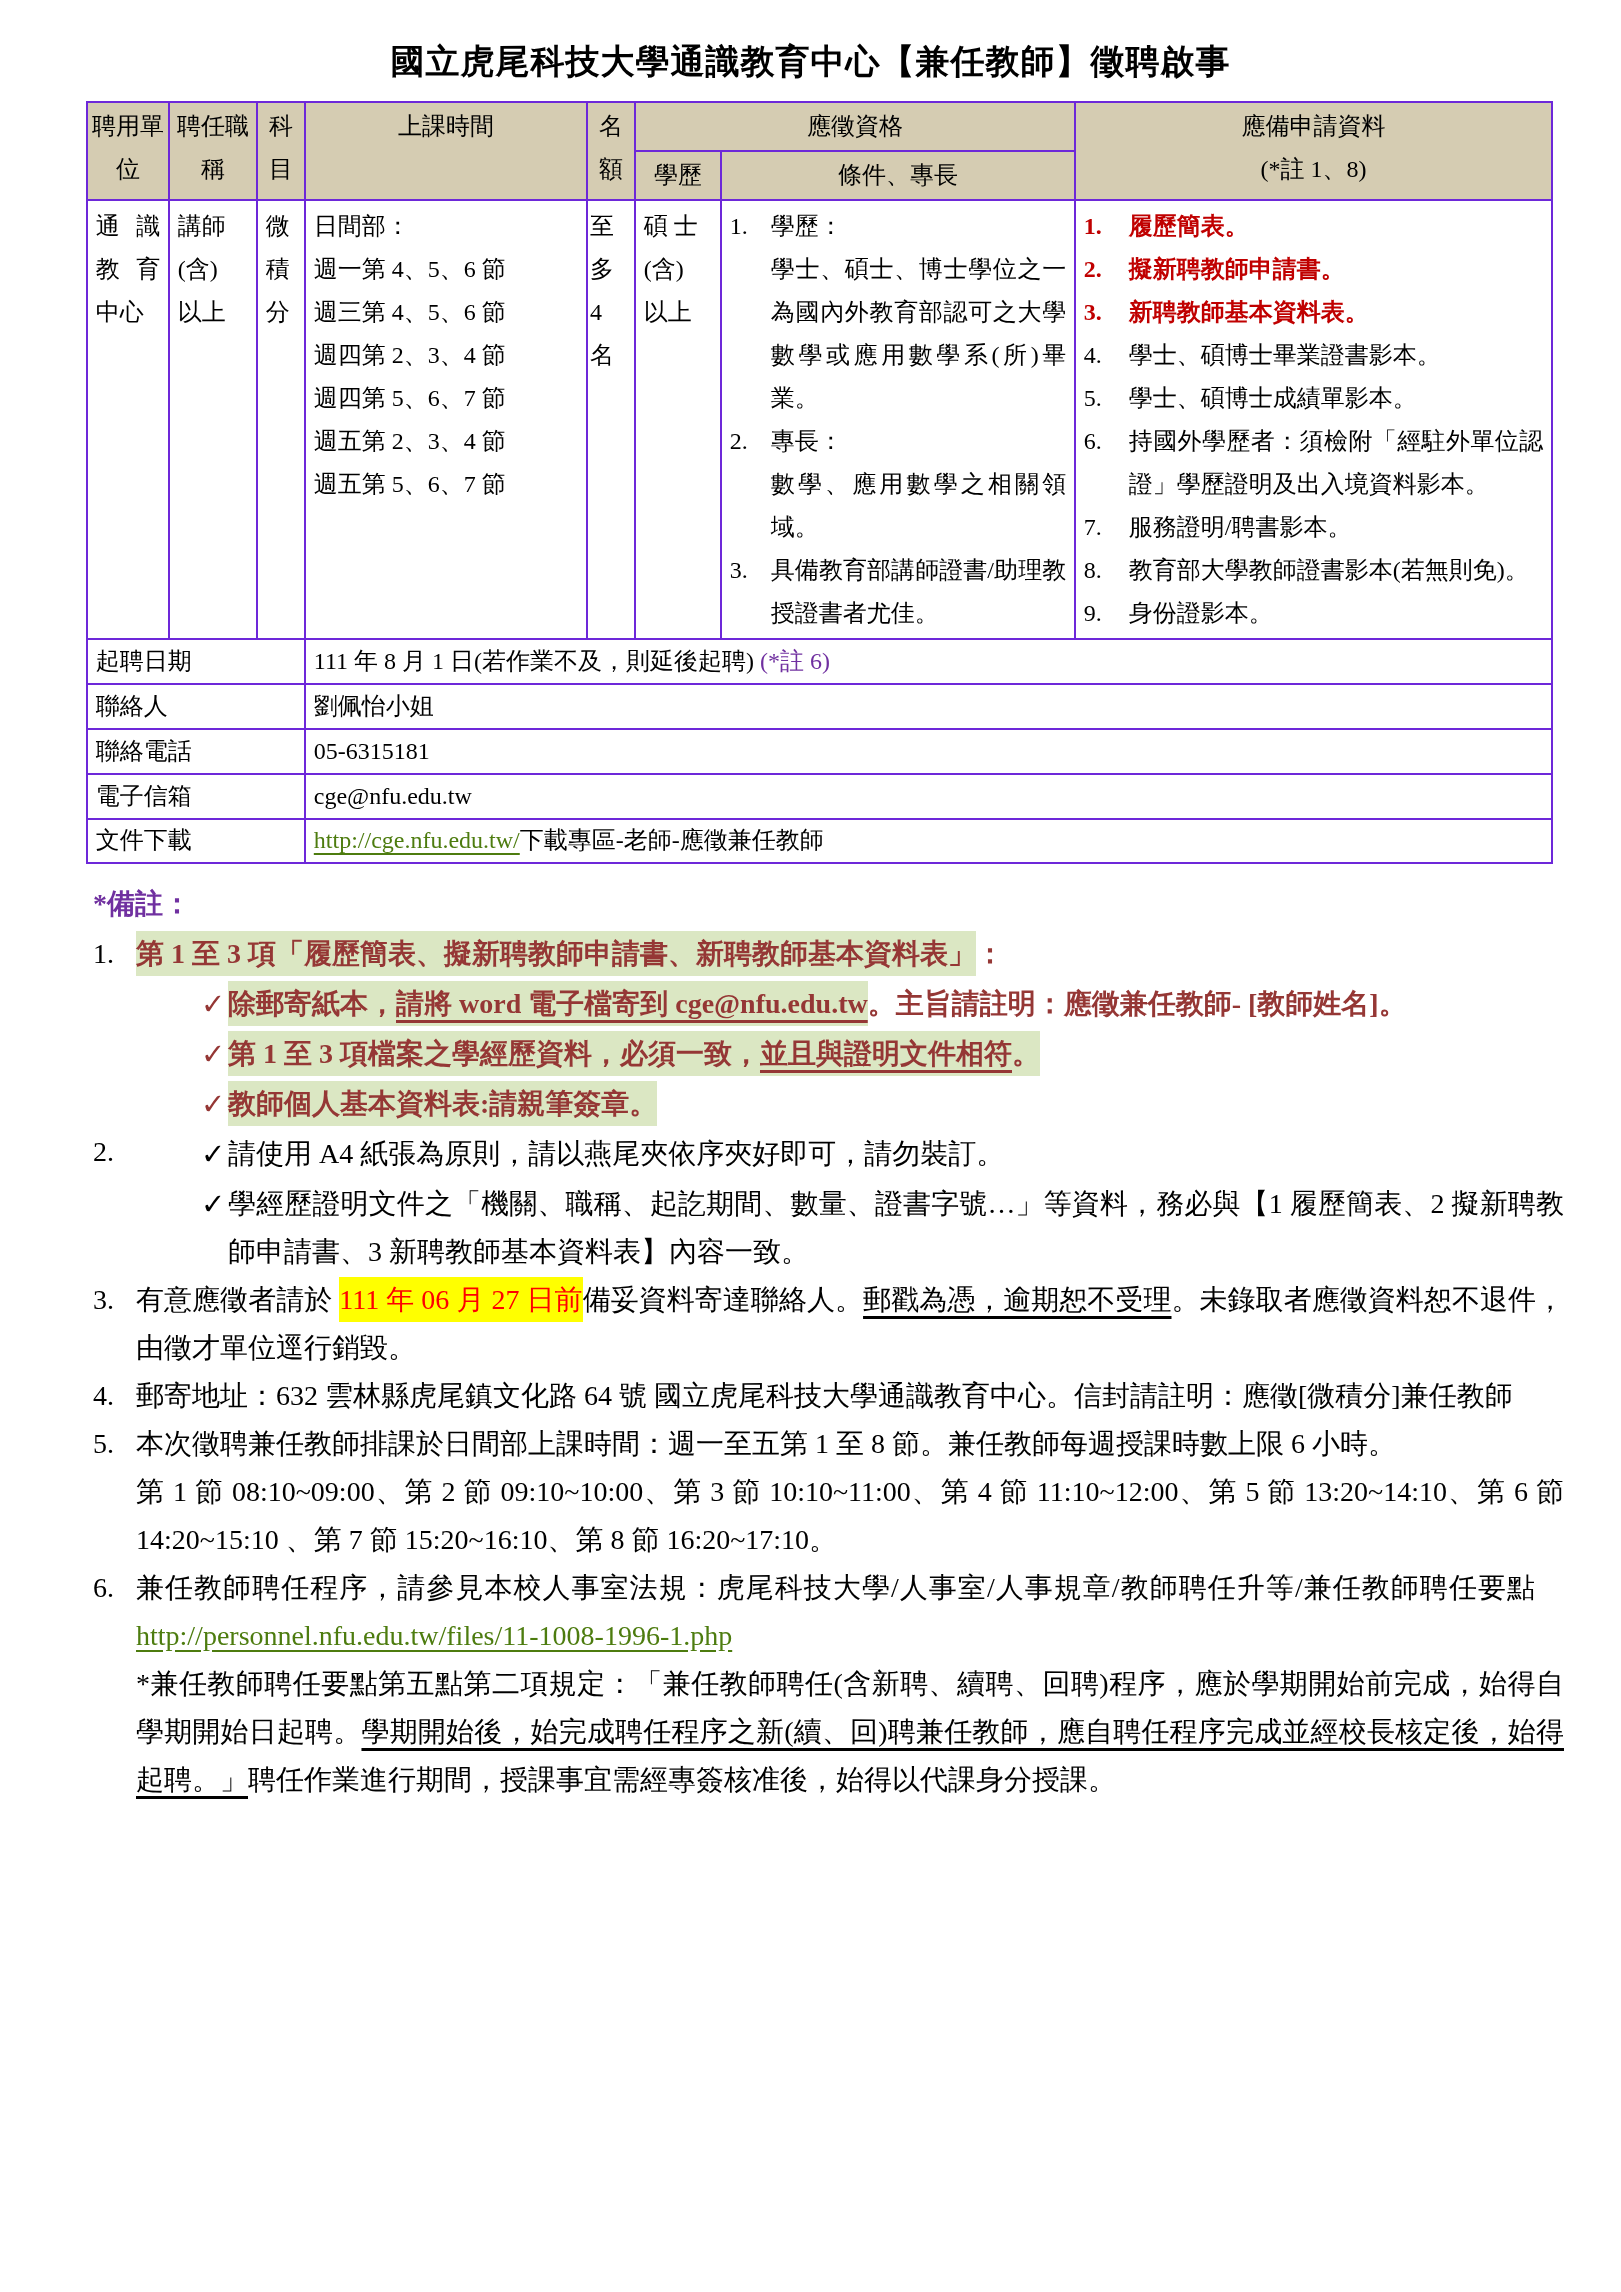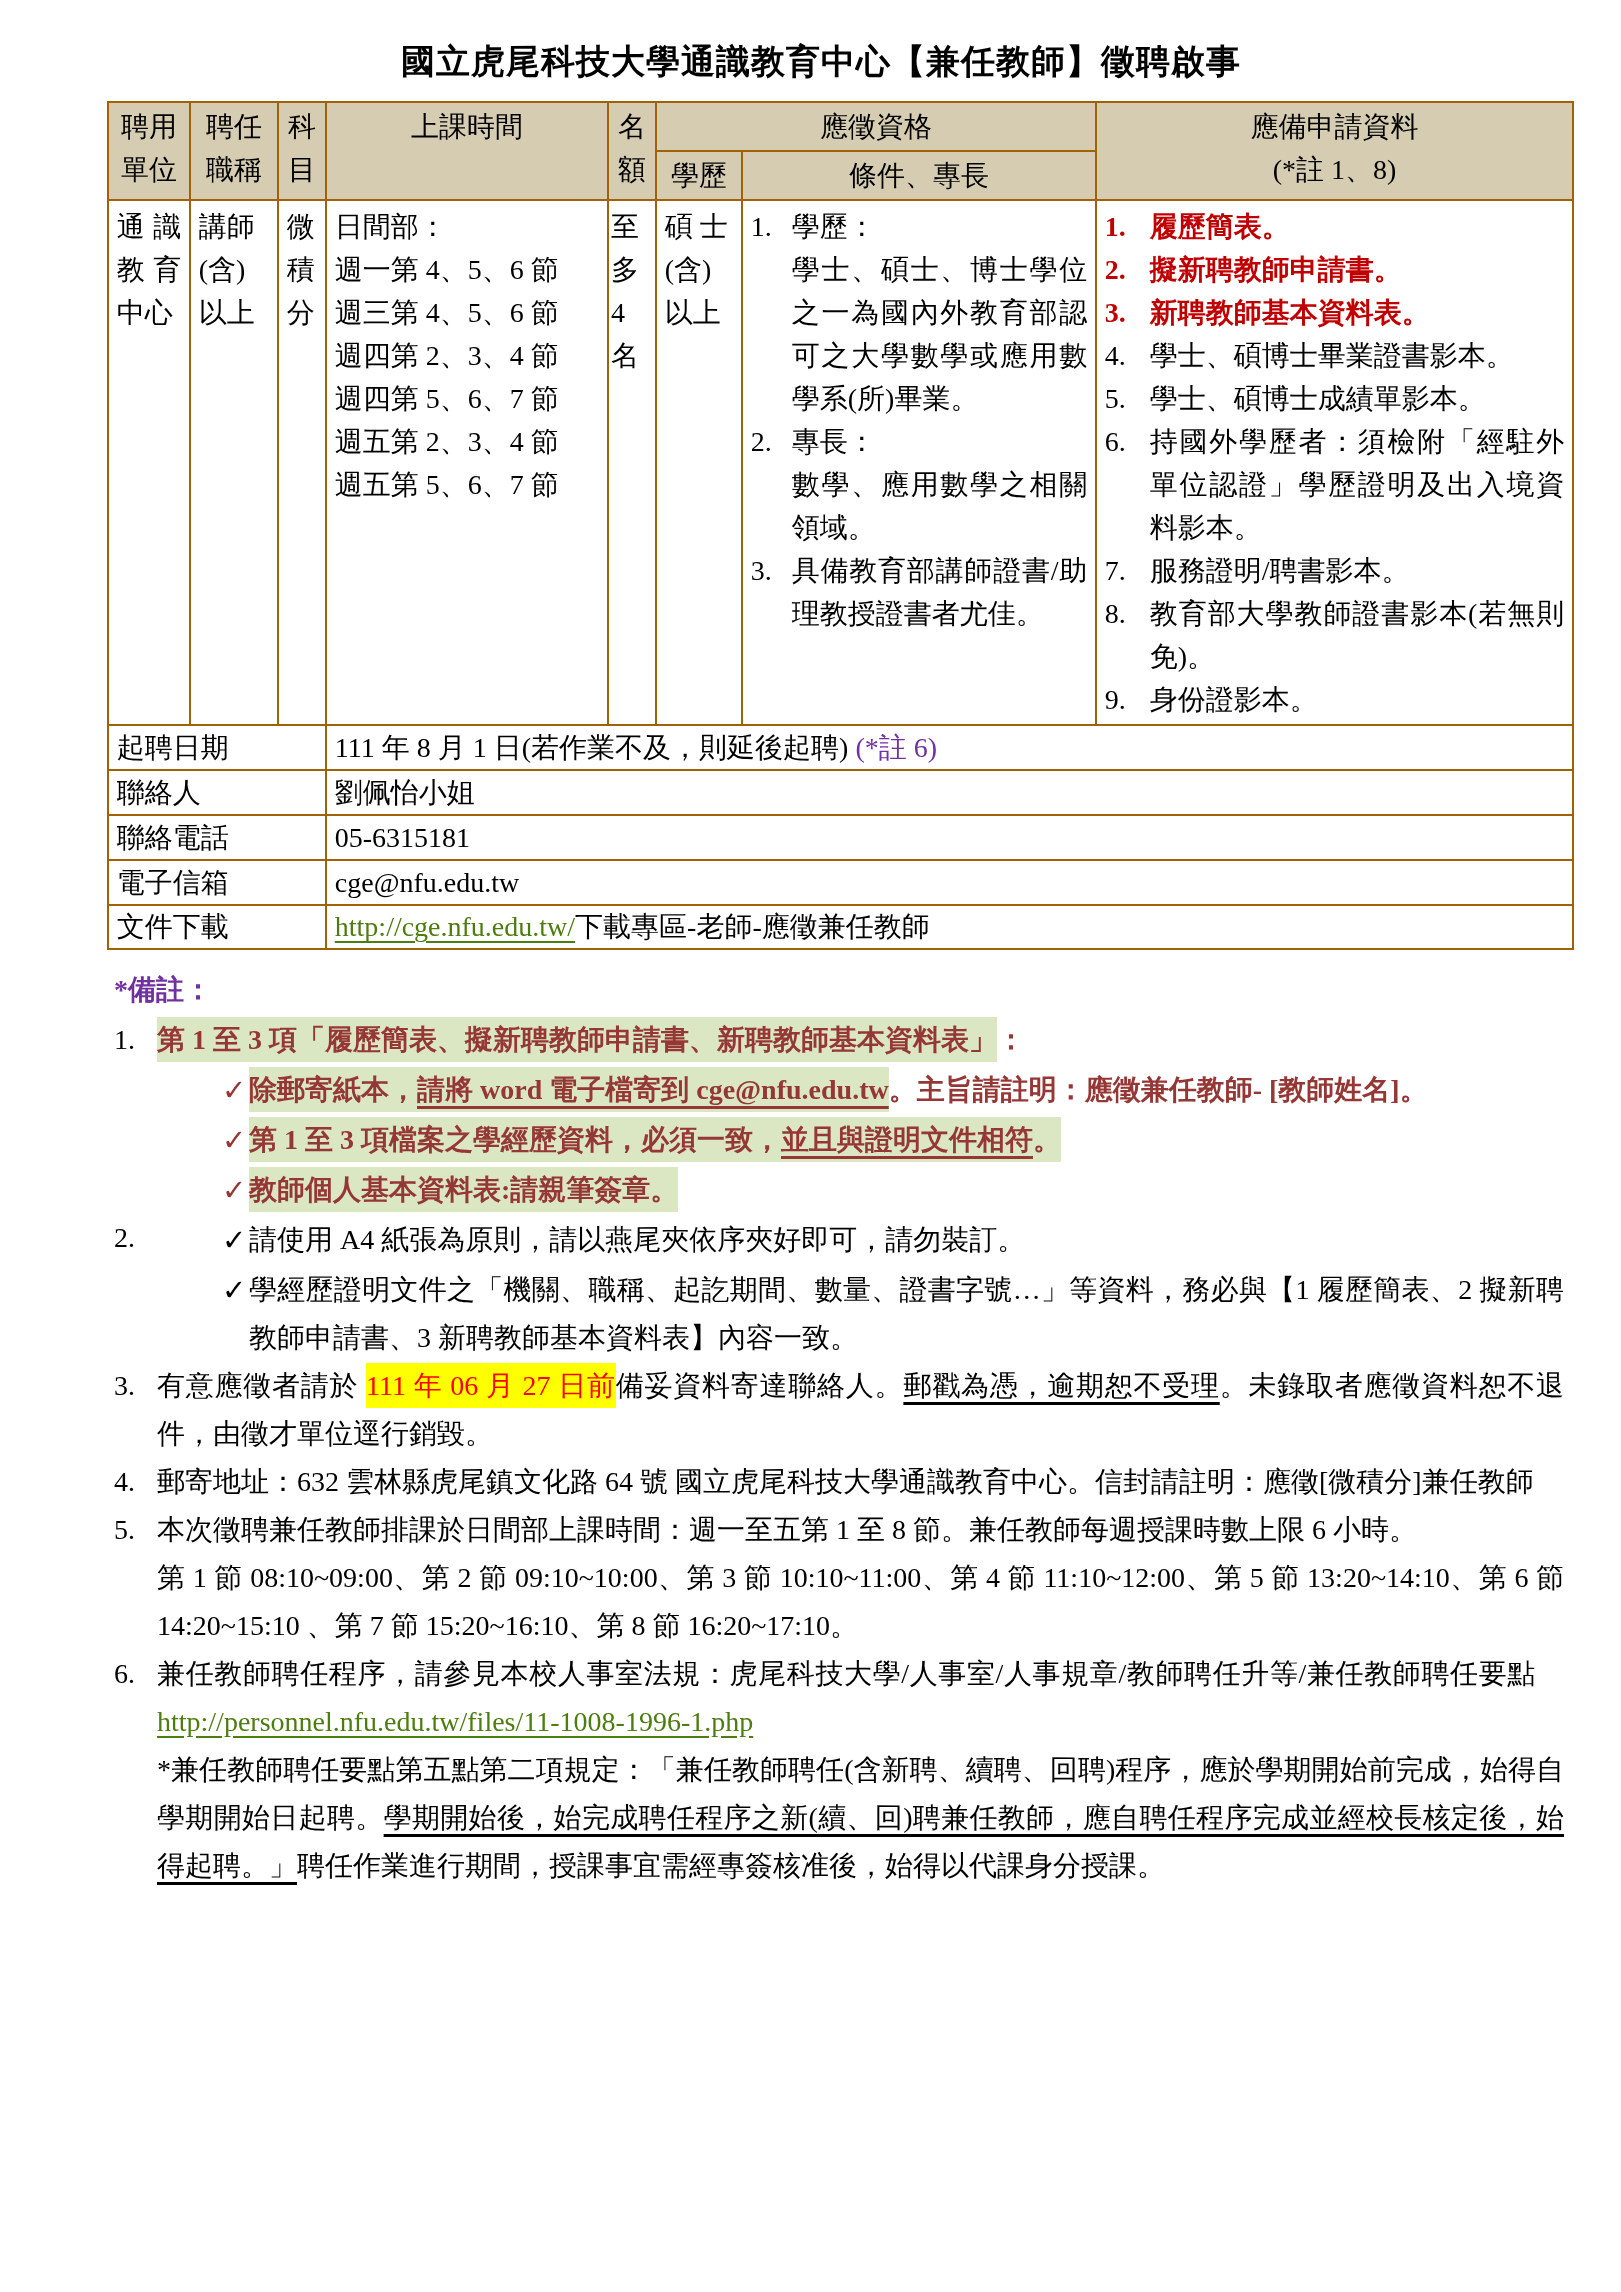--- a/index.html
+++ b/index.html
@@ -1,34 +1,34 @@
 <!DOCTYPE html>
 <html><head>
 <meta charset="utf-8">
 <style>
   html,body { margin:0; padding:0; background:#ffffff; }
   body {
     width:1621px; min-height:2293px;
     font-family:"Liberation Serif","DejaVu Serif",serif;
     color:#000;
   }
-  .page { width:1621px; padding-top:39px; box-sizing:border-box;padding-left:21px; }
+  .page { width:1621px; padding-top:39px; box-sizing:border-box; }
 
   .title {
     font-size:34px; font-weight:bold; text-align:center;
     margin:0 0 15.7px 0; letter-spacing:1px;
   }
 
   table.rtable {
     margin-left:86px; width:1466px;
     border-collapse:collapse; table-layout:fixed;
     border:2.9px solid #000;
   }
   .rtable th, .rtable td {
-    border:2px solid #a16207; font-size:28px; font-weight:normal;
+    border:2px solid #6d28d9; font-size:24px; font-weight:normal;
     vertical-align:top; box-sizing:border-box;margin-top:32px;
   }
   .rtable thead th {
     background:#d5ccb2; text-align:center;
     line-height:43px; padding:2px 3.9px;
   }
   .rtable tbody td { line-height:43px; padding:3.9px 7.8px; text-align:justify; }
   .pre { white-space:pre-line; }
   .c-quota { text-align:center; padding:3.9px 2px !important; }
   .c-schedule { text-align:center; }

